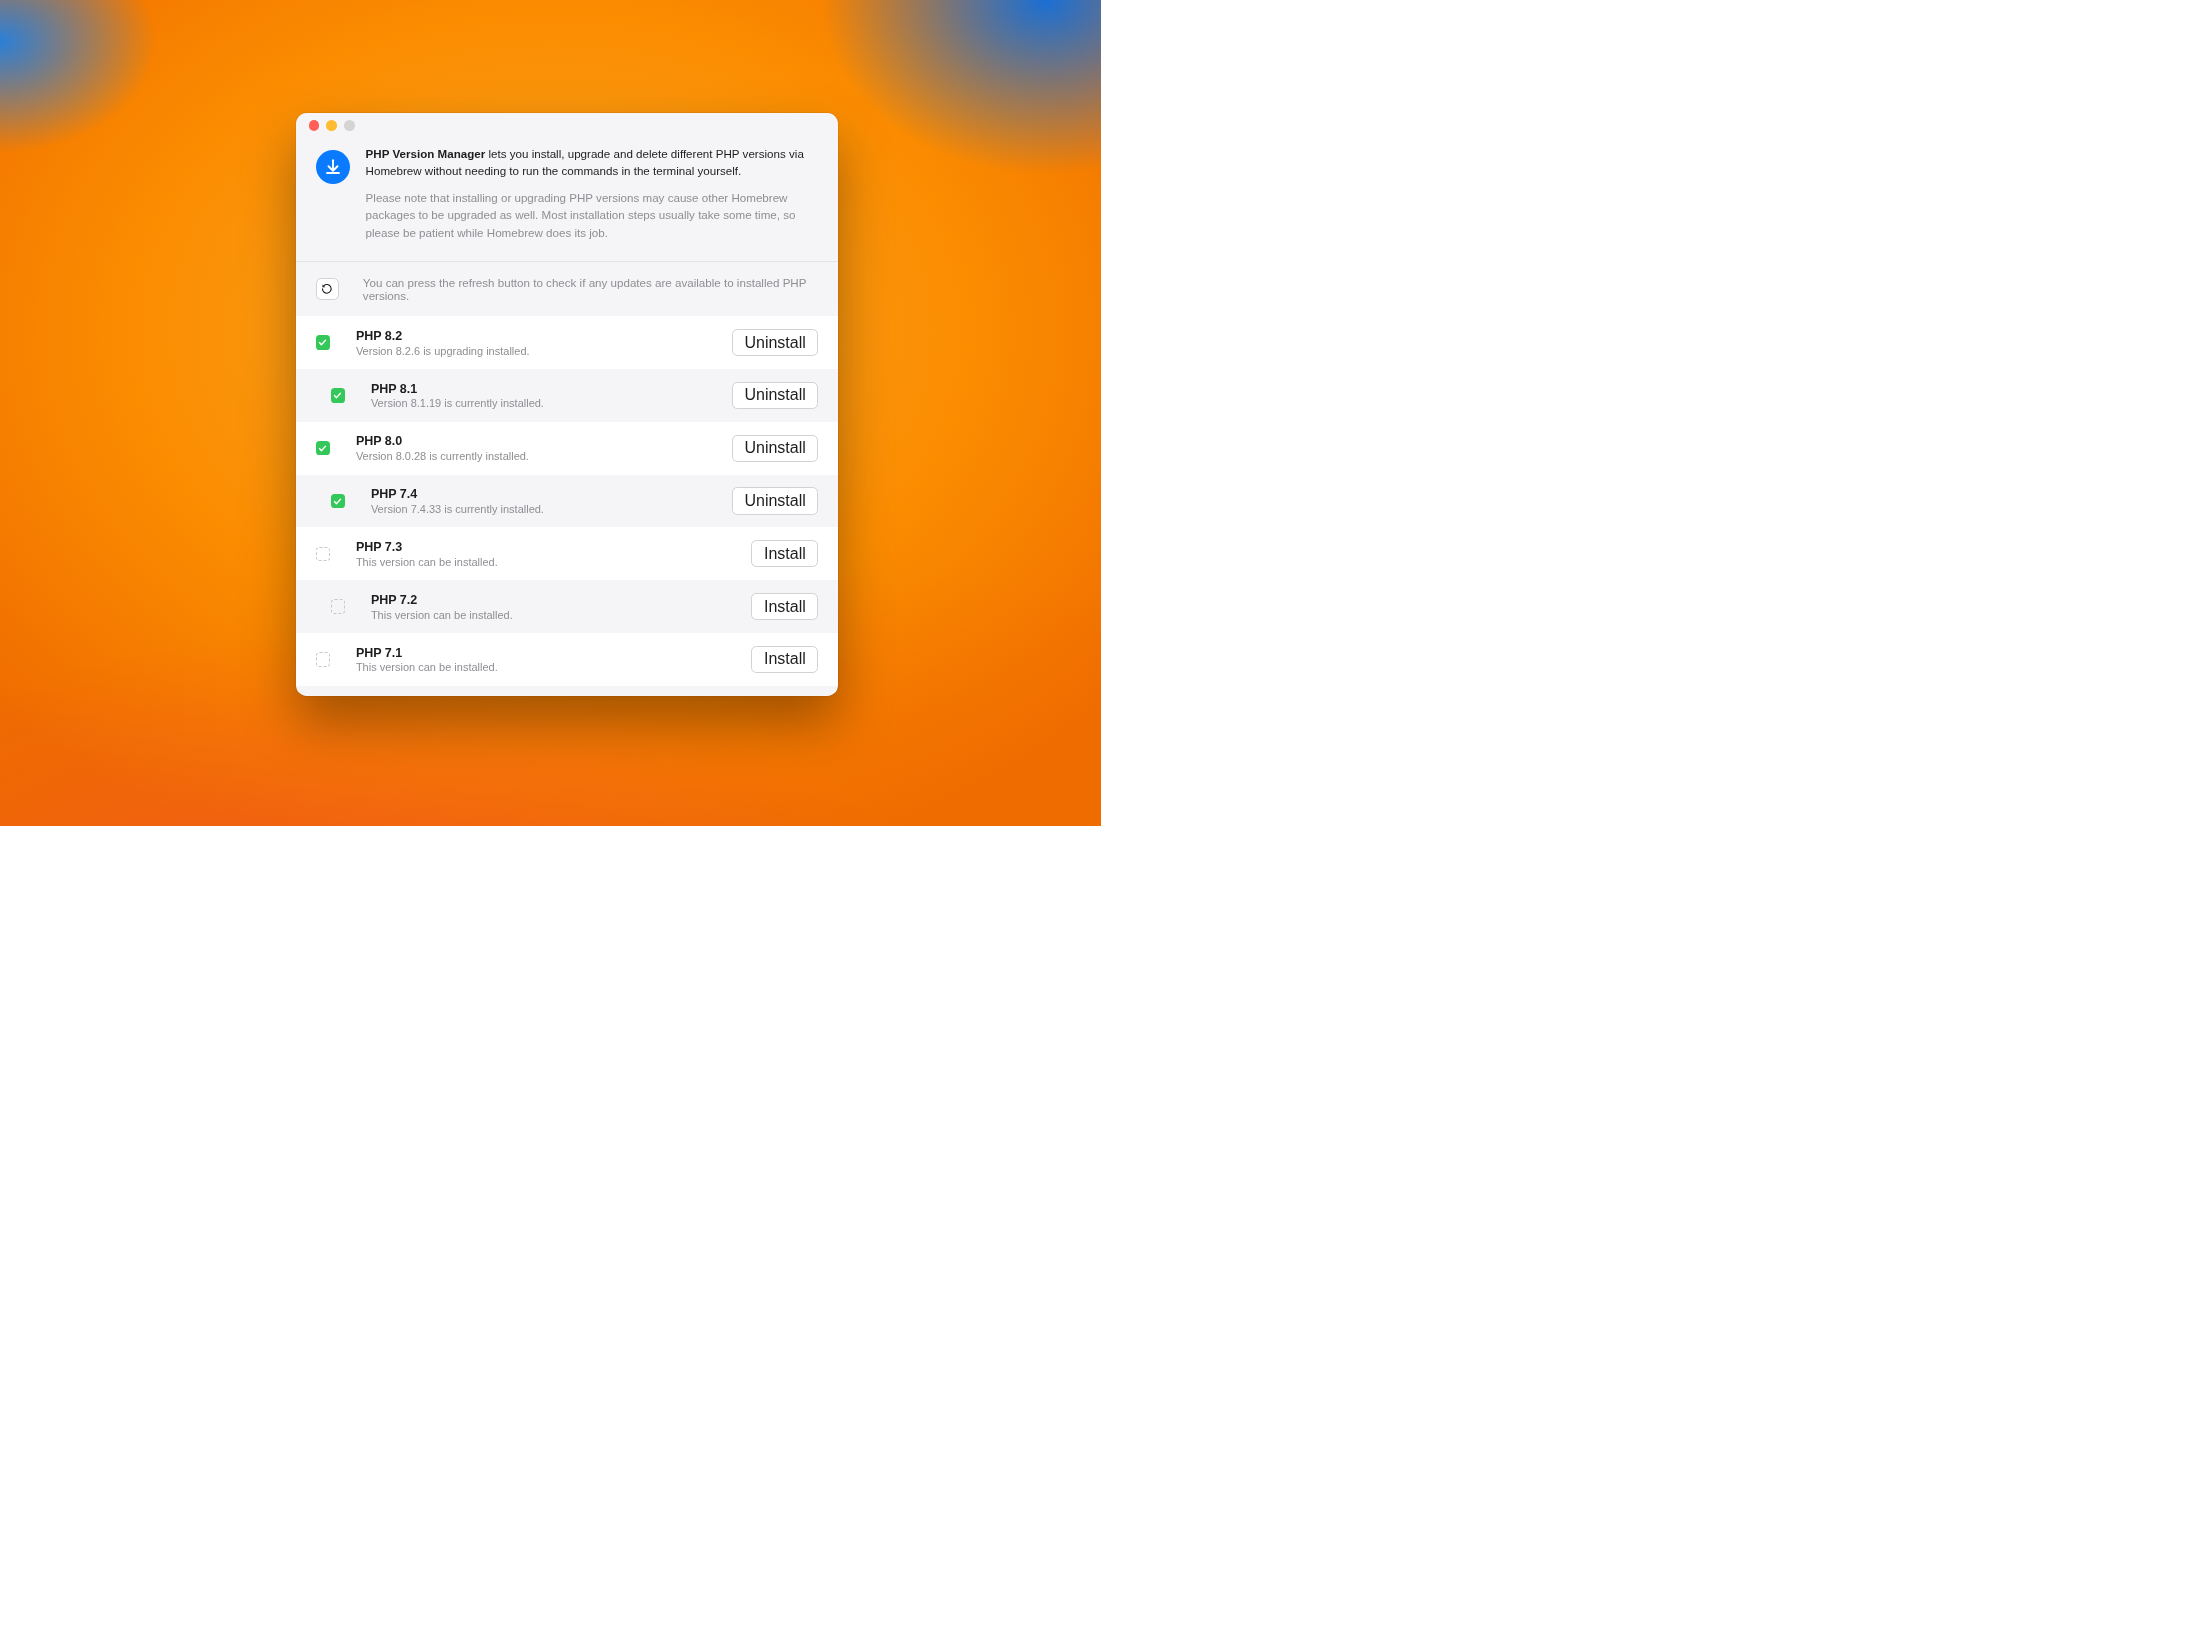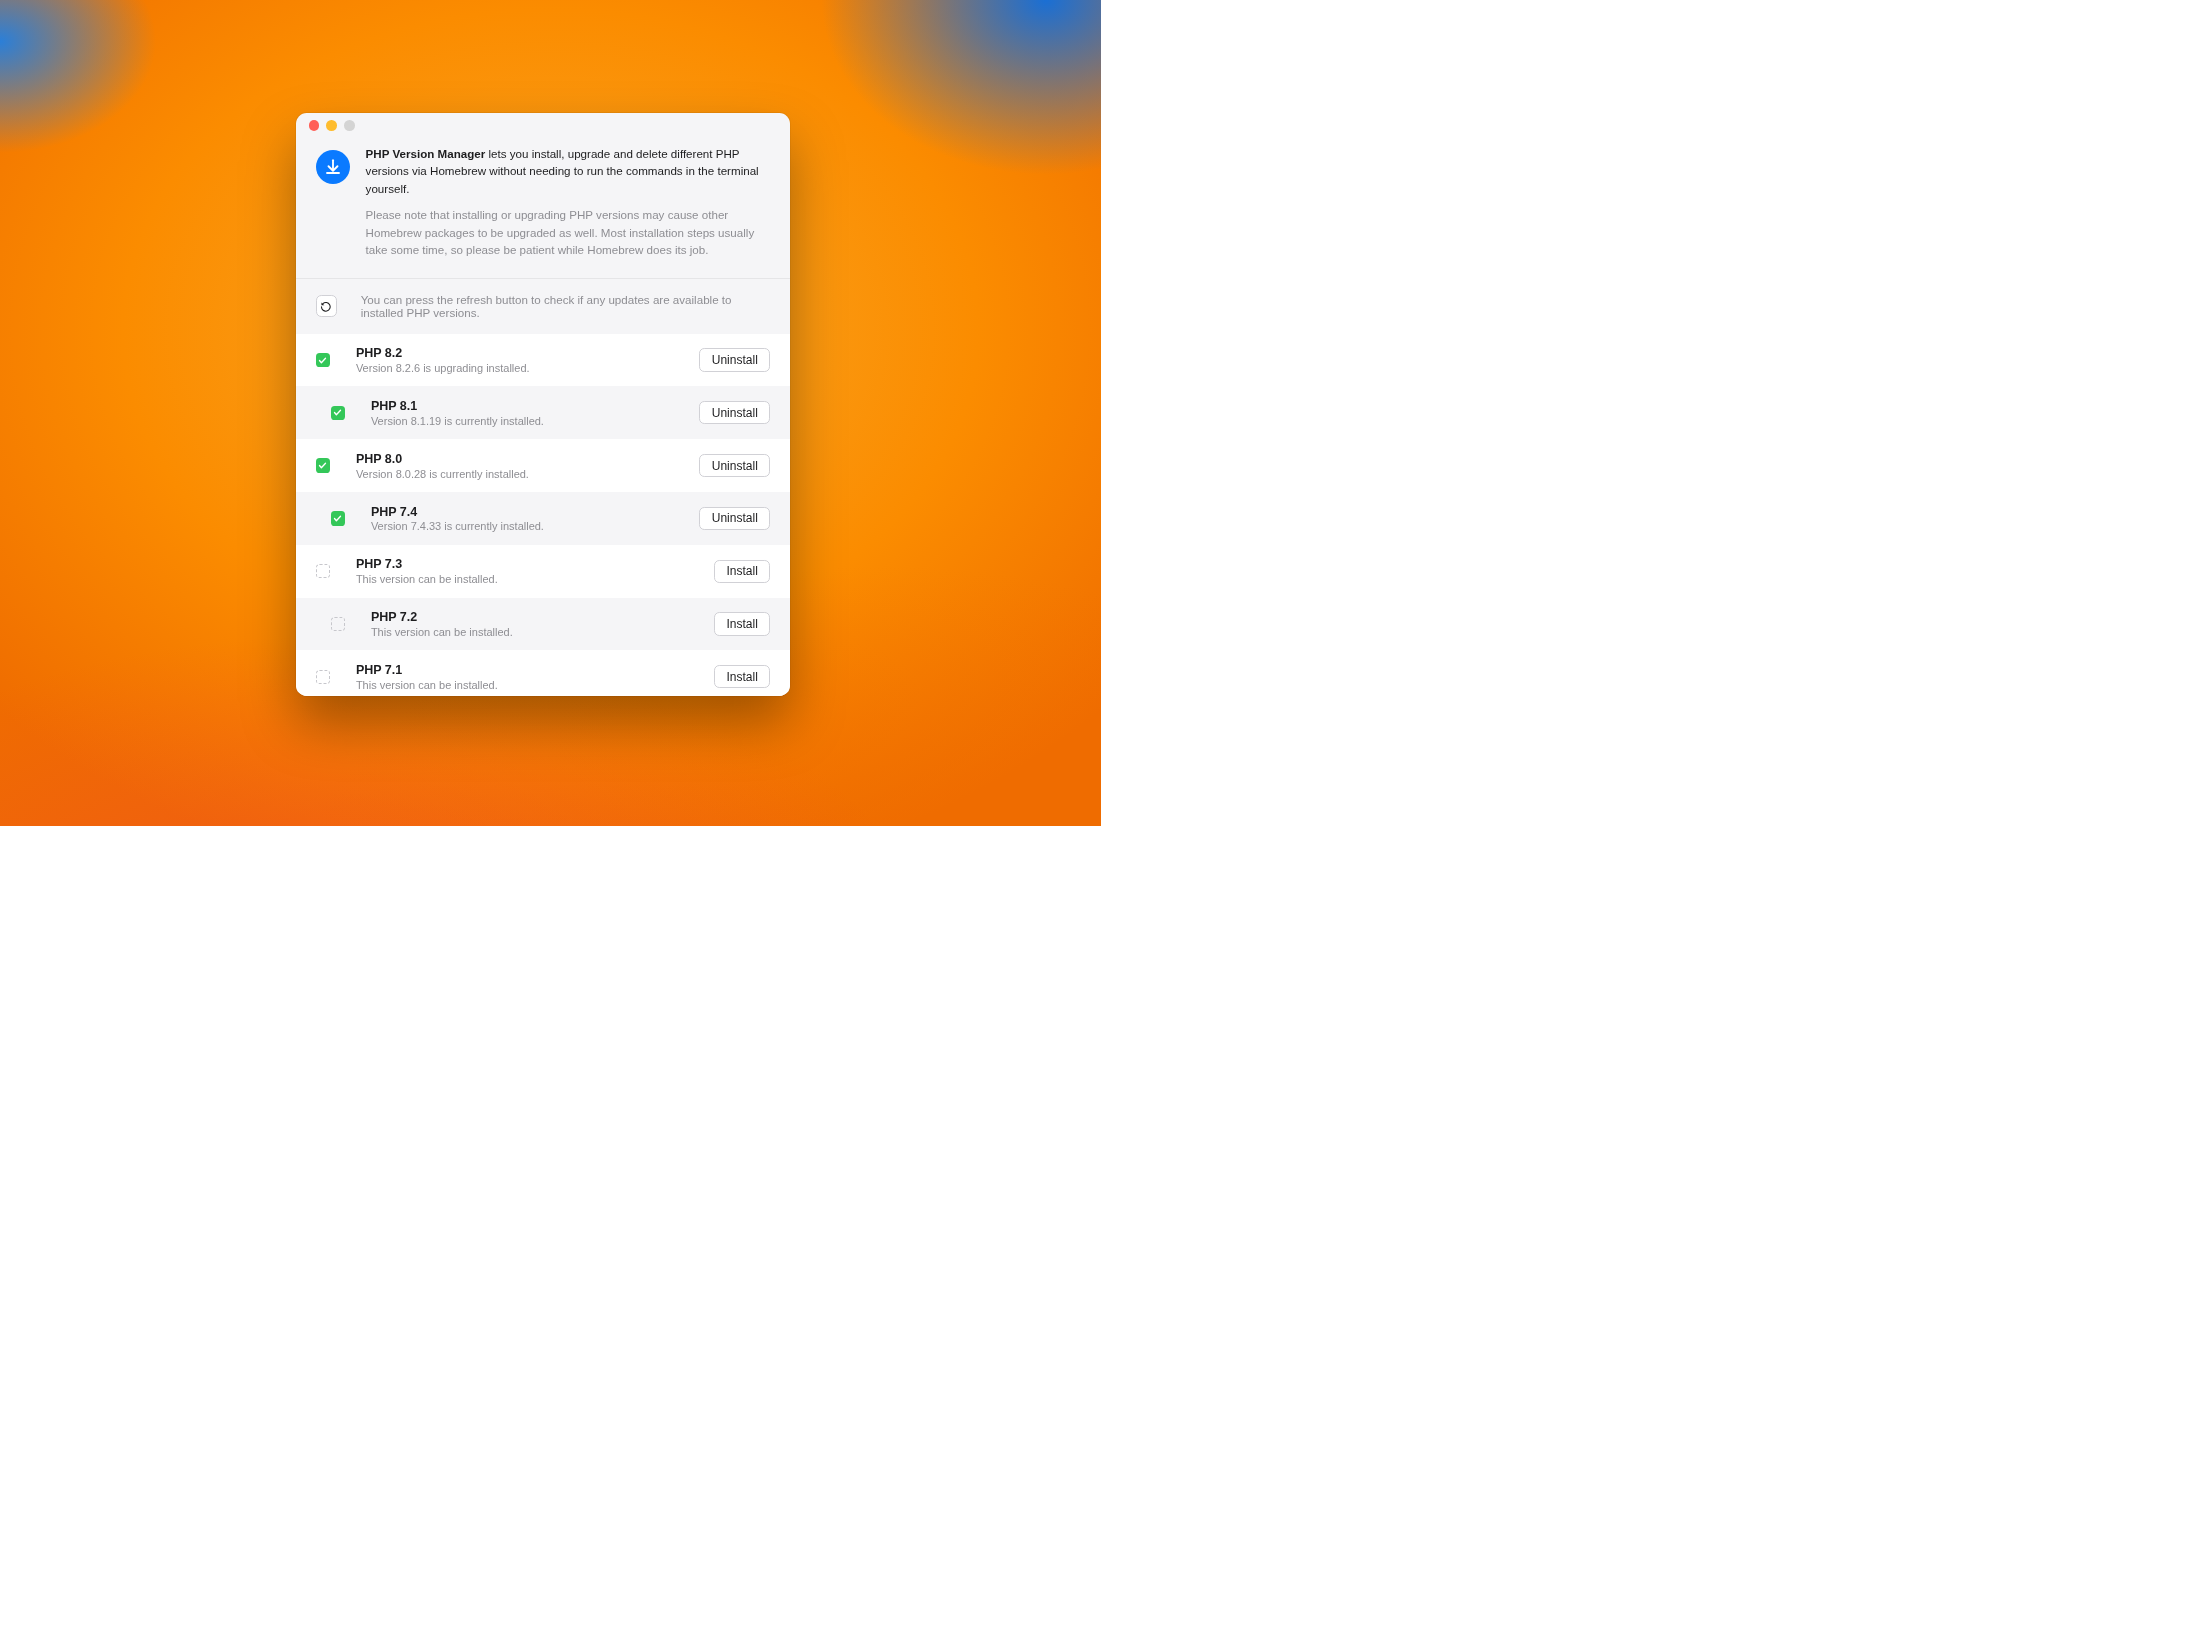--- a/index.html
+++ b/index.html
@@ -31,21 +31,21 @@
       inset: 0;
       background:
         radial-gradient(ellipse 1248px 713px at 30% 120%, rgba(244, 67, 54, 0.5) 0%, transparent 50%),
         radial-gradient(ellipse 1069px 624px at 80% 110%, rgba(239, 108, 0, 0.6) 0%, transparent 55%);
     }
     
     .window {
       position: absolute;
       left: 296px;
       top: 113px;
-      width: 494px;
+      width: 542px;
       height: 583px;
       background: #f5f5f7;
       border-radius: 10.7px;
       box-shadow: 
         0 27px 53px rgba(0,0,0,0.35),
         0 0 0 0.9px rgba(0,0,0,0.05);
       overflow: hidden;
       display: flex;
       flex-direction: column;
     }
@@ -212,21 +212,21 @@
     .version-subtitle {
       font-size: 11px;
       color: #8e8e93;
     }
     
     .action-button {
       background: #ffffff;
       border: 0.9px solid #d1d1d6;
       border-radius: 5.3px;
       padding: 3.6px 11.6px;
-      font-size: 12px;
+      font-size: 16px;
       color: #1d1d1f;
       cursor: pointer;
       font-family: inherit;
     }
   </style>
 </head>
 <body>
 
 <div class="wallpaper"></div>
 <div class="wave-overlay"></div>

